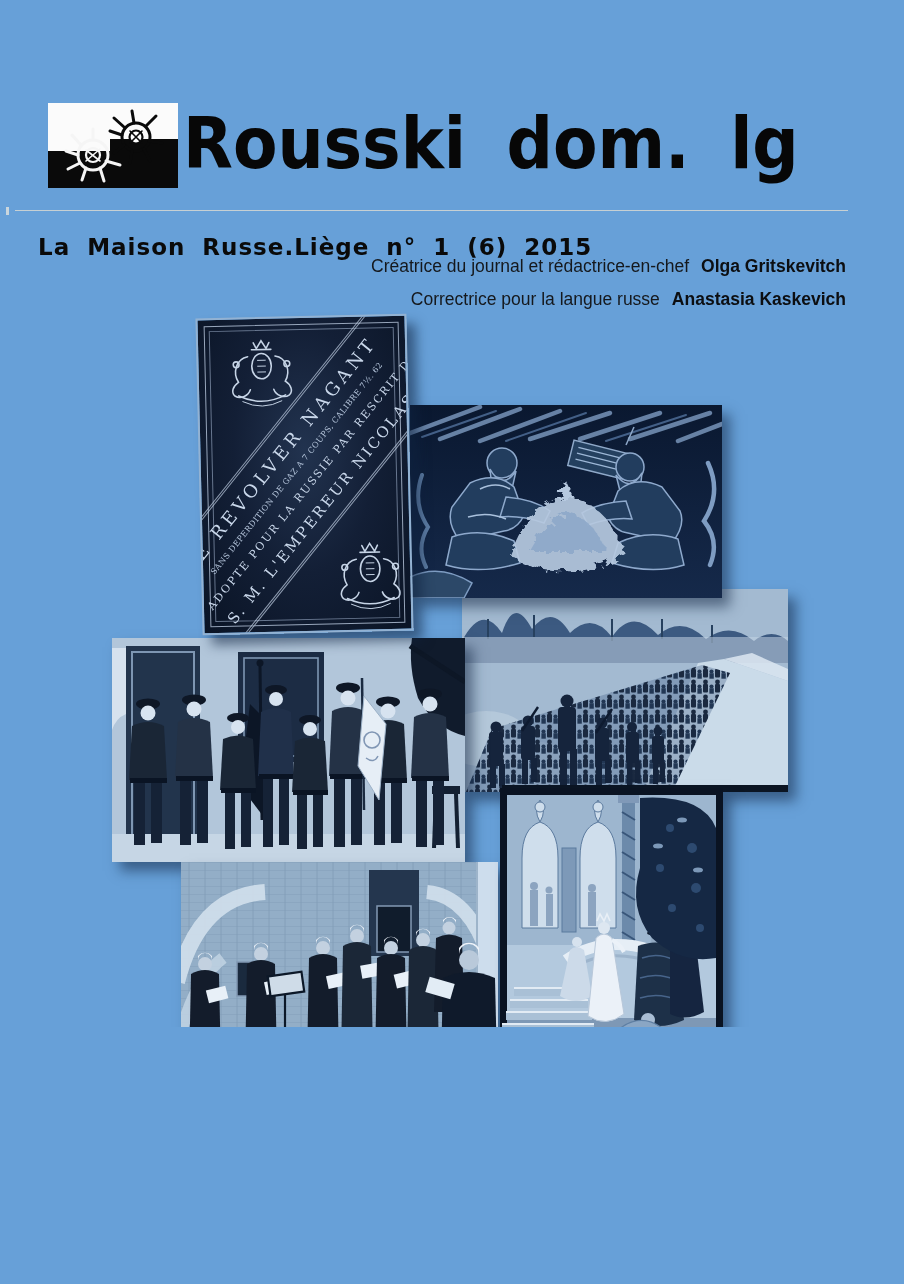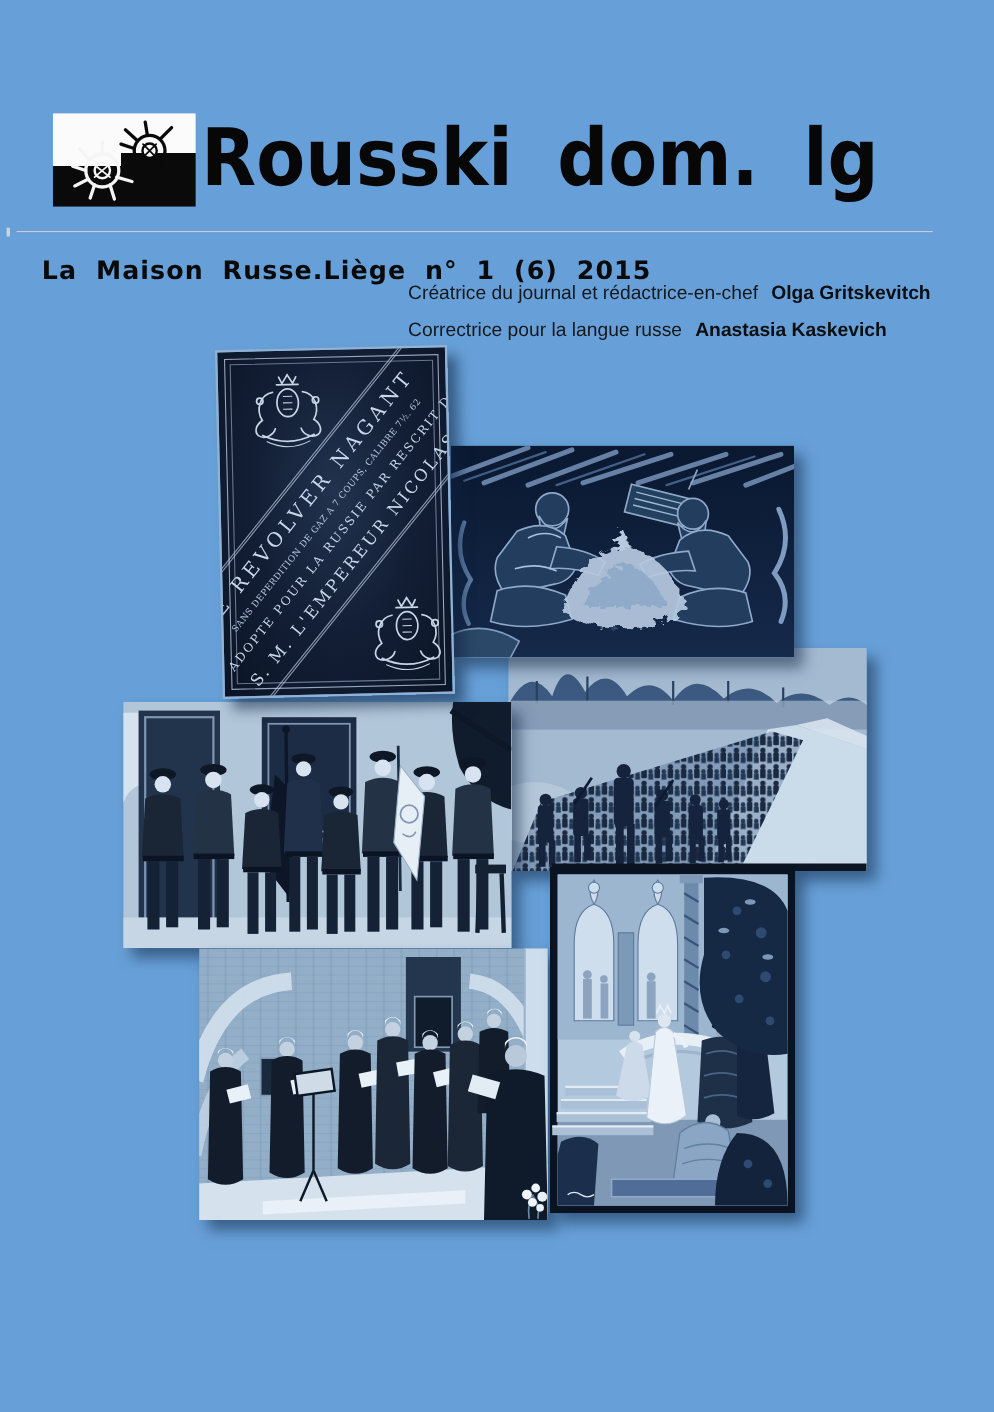--- a/index.html
+++ b/index.html
@@ -1,32 +1,32 @@
 <!DOCTYPE html>
 <html><head>
 <meta charset="utf-8">
 <style>
   html,body{margin:0;padding:0;background:#67a0d8;}
-  .page{position:relative;width:904px;height:1284px;background:#67a0d8;overflow:hidden;
+  .page{position:relative;width:904px;height:1027px;background:#67a0d8;overflow:hidden;
         font-family:"Liberation Sans","DejaVu Sans",sans-serif;}
 
   
   .logo{position:absolute;left:48px;top:103px;width:130px;height:85px;}
   .logo svg{display:block;width:100%;height:100%;}
   .title{position:absolute;left:183px;top:106px;margin:0;color:#070707;
          font-family:"DejaVu Sans",sans-serif;font-weight:900;font-size:72px;line-height:1.05;
          letter-spacing:0px;word-spacing:20px;transform:scaleX(.9);transform-origin:left top;white-space:nowrap;}
   .rule{position:absolute;left:15px;top:210px;width:833px;height:1px;background:#d8d8d2;opacity:.85;}
   .rule-tick{position:absolute;left:6px;top:207px;width:3px;height:8px;background:#e3e3de;opacity:.8;}
   .subtitle{position:absolute;left:22px;top:218px;margin:16px;color:#0a0a0a;
             font-family:"DejaVu Sans",sans-serif;font-weight:700;font-size:23px;
             letter-spacing:1px;word-spacing:8px;white-space:nowrap;}
 
   
-  .credits{position:absolute;right:58px;top:250px;color:#15181c;}
+  .credits{position:absolute;right:58px;top:250px;text-align:right;color:#15181c;}
   .credit-line{font-size:17.5px;line-height:32.5px;white-space:nowrap;}
   .credit-label{font-weight:400;}
   .credit-name{font-weight:700;color:#0c0e11;margin-left:12px;}
 
   
   .photo{position:absolute;margin:0;overflow:hidden;box-shadow:8px 9px 12px rgba(15,34,63,.52);}
   .photo svg{display:block;width:100%;height:100%;}
   .photo-march {left:462px;top:589px;width:326px;height:203px;z-index:1;}
   .photo-group {left:112px;top:638px;width:353px;height:224px;z-index:2;}
   .photo-choir {left:181px;top:862px;width:317px;height:247px;z-index:3;}

